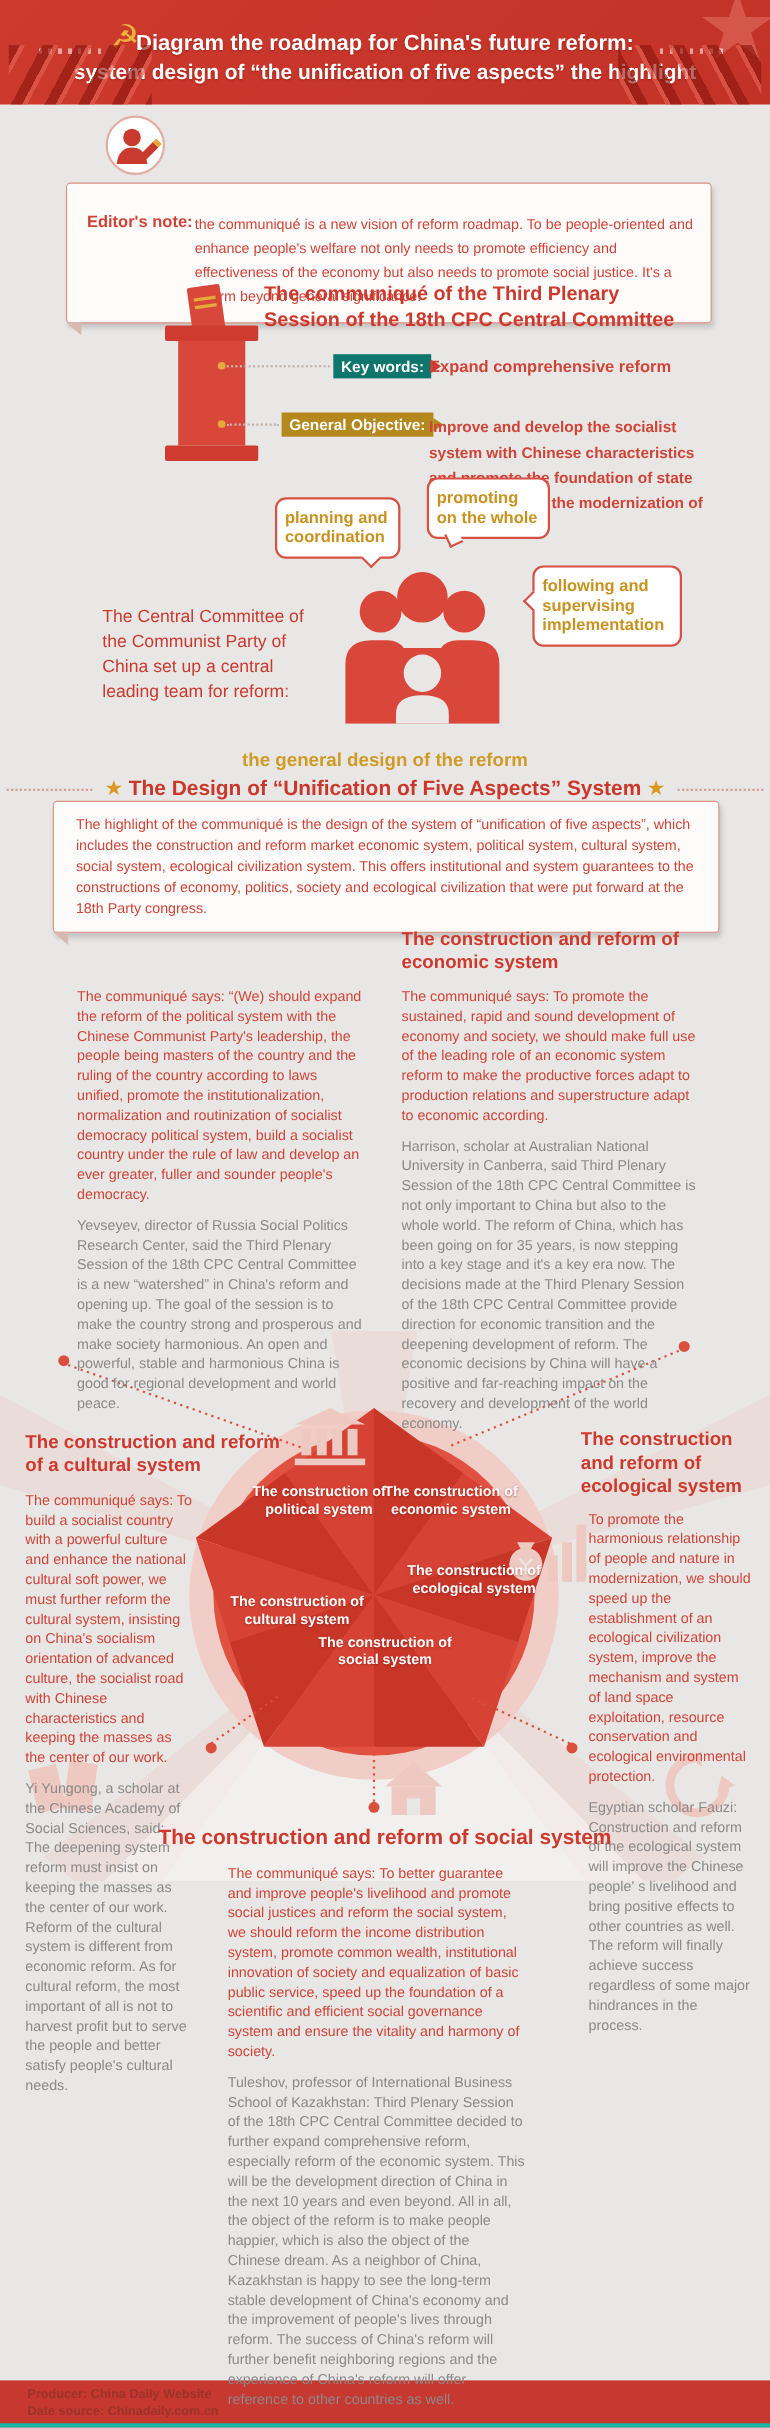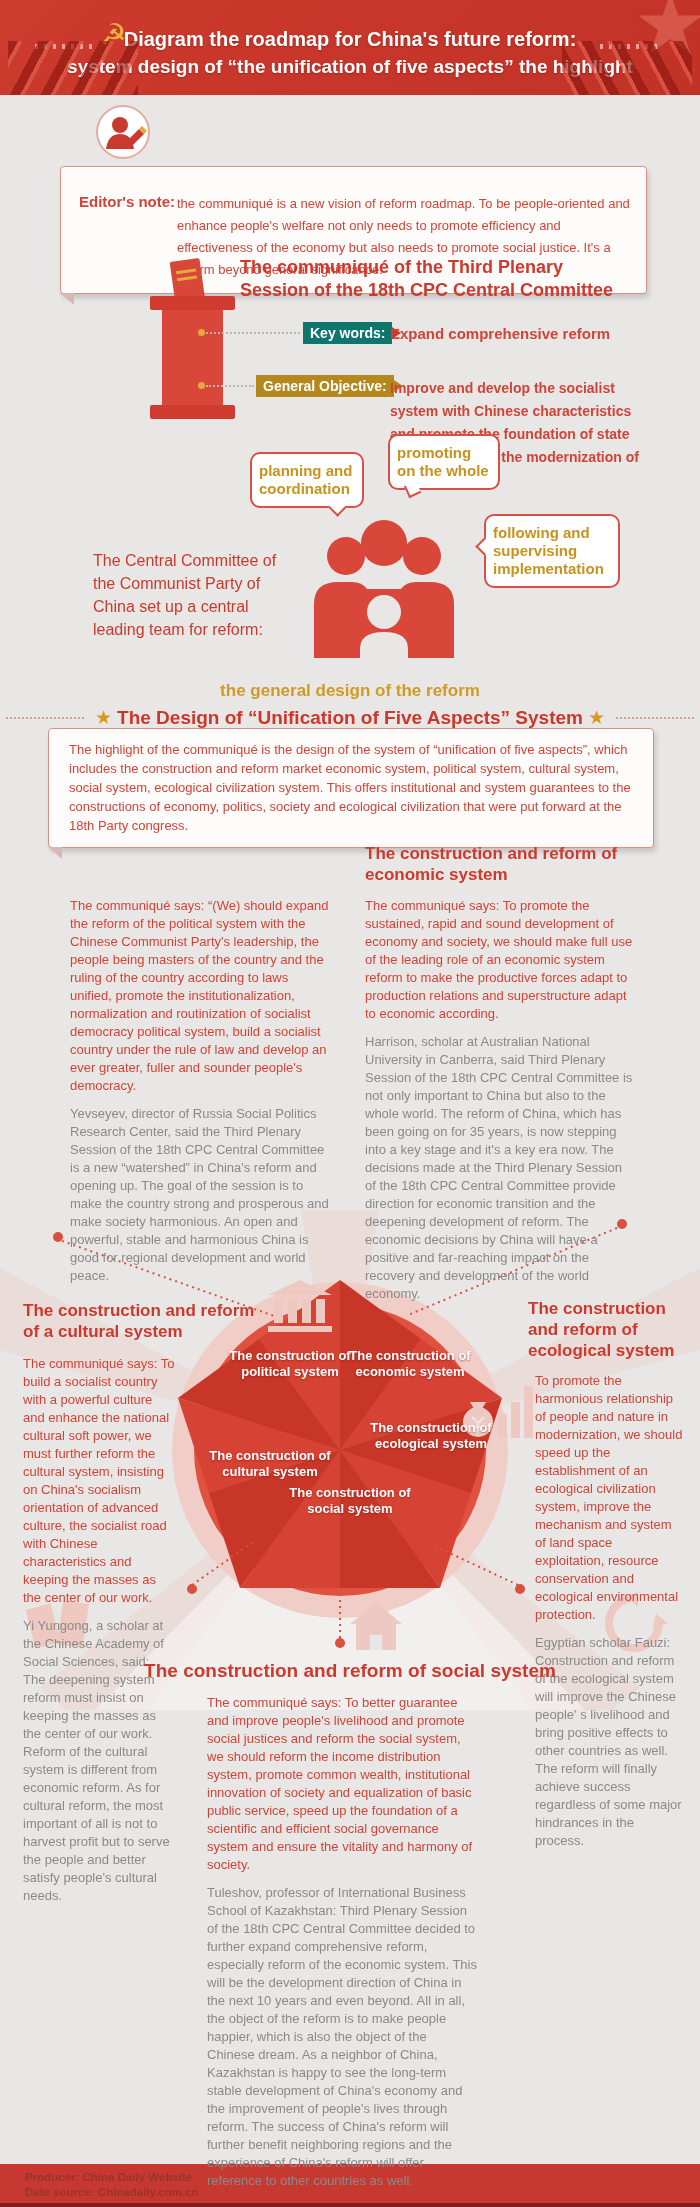--- a/index.html
+++ b/index.html
@@ -228,18 +228,18 @@
     <p class="redtext">To promote the harmonious relationship of people and nature in modernization, we should speed up the establishment of an ecological civilization system, improve the mechanism and system of land space exploitation, resource conservation and ecological environmental protection.</p>
     <p class="graytext">Egyptian scholar Fauzi: Construction and reform of the ecological system will improve the Chinese people' s livelihood and bring positive effects to other countries as well. The reform will finally achieve success regardless of some major hindrances in the process.</p>
   </div>
 
   <div class="colhead" style="left:130px;top:1660px;width:440px;font-size:19px;text-align:center;z-index:2;">The construction and reform of social system</div>
   <div class="para abs" style="left:207px;top:1694px;width:270px;z-index:2;">
     <p class="redtext">The communiqué says: To better guarantee and improve people's livelihood and promote social justices and reform the social system, we should reform the income distribution system, promote common wealth, institutional innovation of society and equalization of basic public service, speed up the foundation of a scientific and efficient social governance system and ensure the vitality and harmony of society.</p>
     <p class="graytext">Tuleshov, professor of International Business School of Kazakhstan: Third Plenary Session of the 18th CPC Central Committee decided to further expand comprehensive reform, especially reform of the economic system. This will be the development direction of China in the next 10 years and even beyond. All in all, the object of the reform is to make people happier, which is also the object of the Chinese dream. As a neighbor of China, Kazakhstan is happy to see the long-term stable development of China's economy and the improvement of people's lives through reform. The success of China's reform will further benefit neighboring regions and the experience of China's reform will offer reference to other countries as well.</p>
   </div>
 
-  <div class="footer" style="border-bottom:4px solid #7f1d1d;box-sizing:border-box;">
+  <div class="footer" style="border-bottom:4px solid #14b8a6;box-sizing:border-box;">
     <div class="abs" style="left:25px;top:6px;">Producer: China Daily Website</div>
     <div class="abs" style="left:25px;top:21px;">Date source: Chinadaily.com.cn</div>
   </div>
 
 </div>
 
 </body></html>

